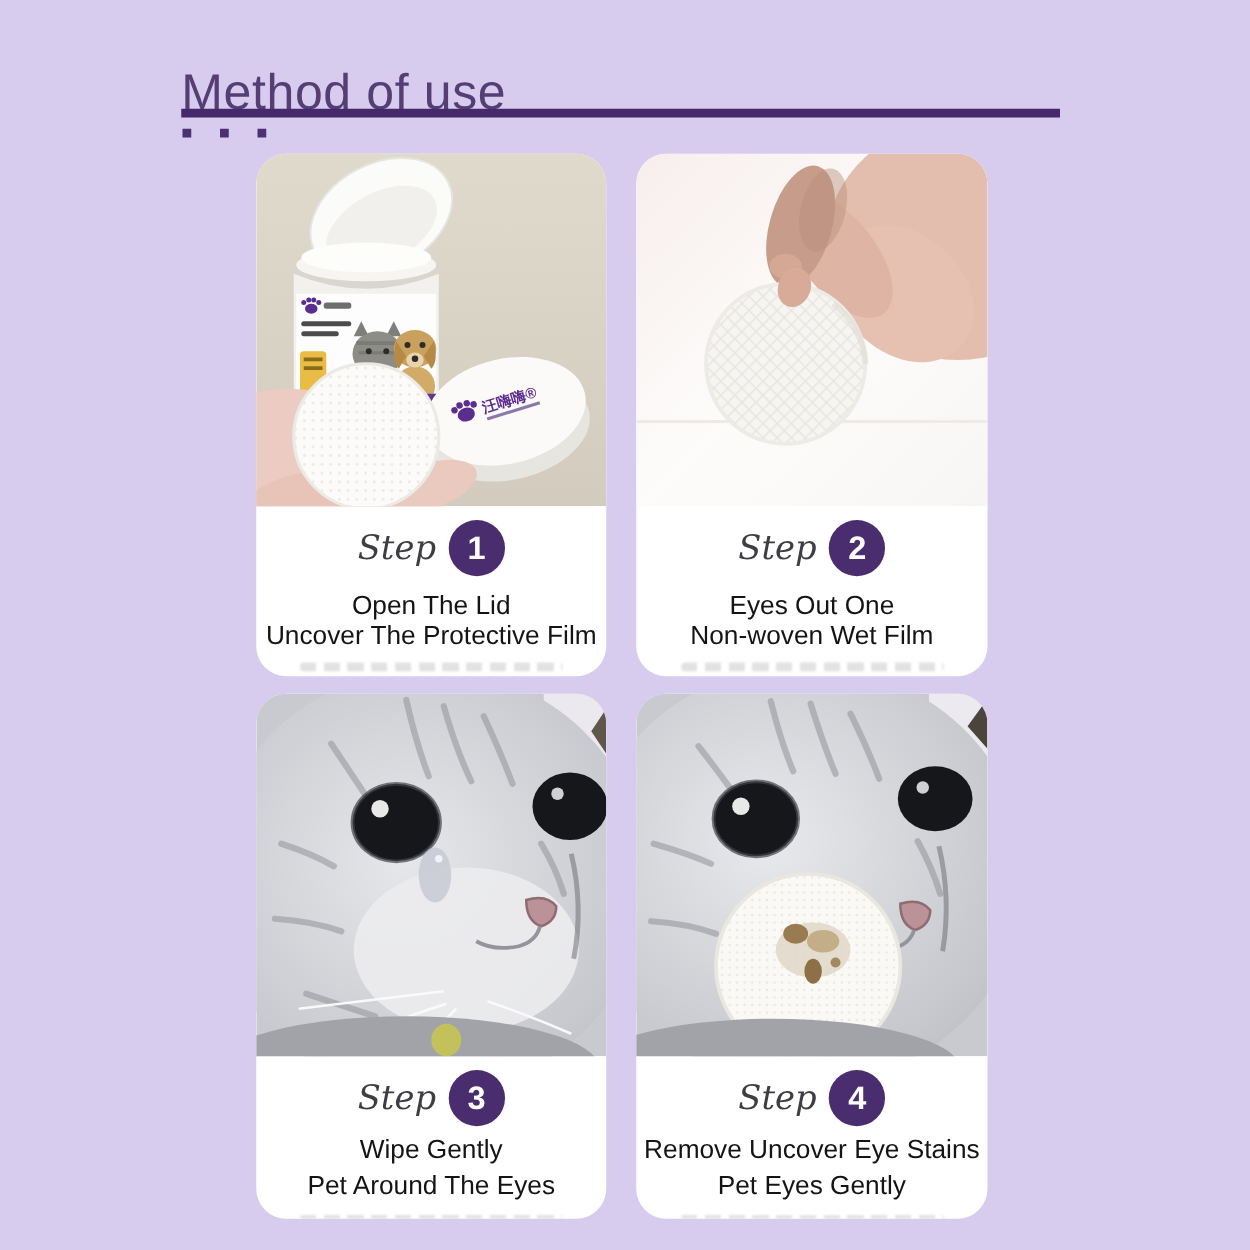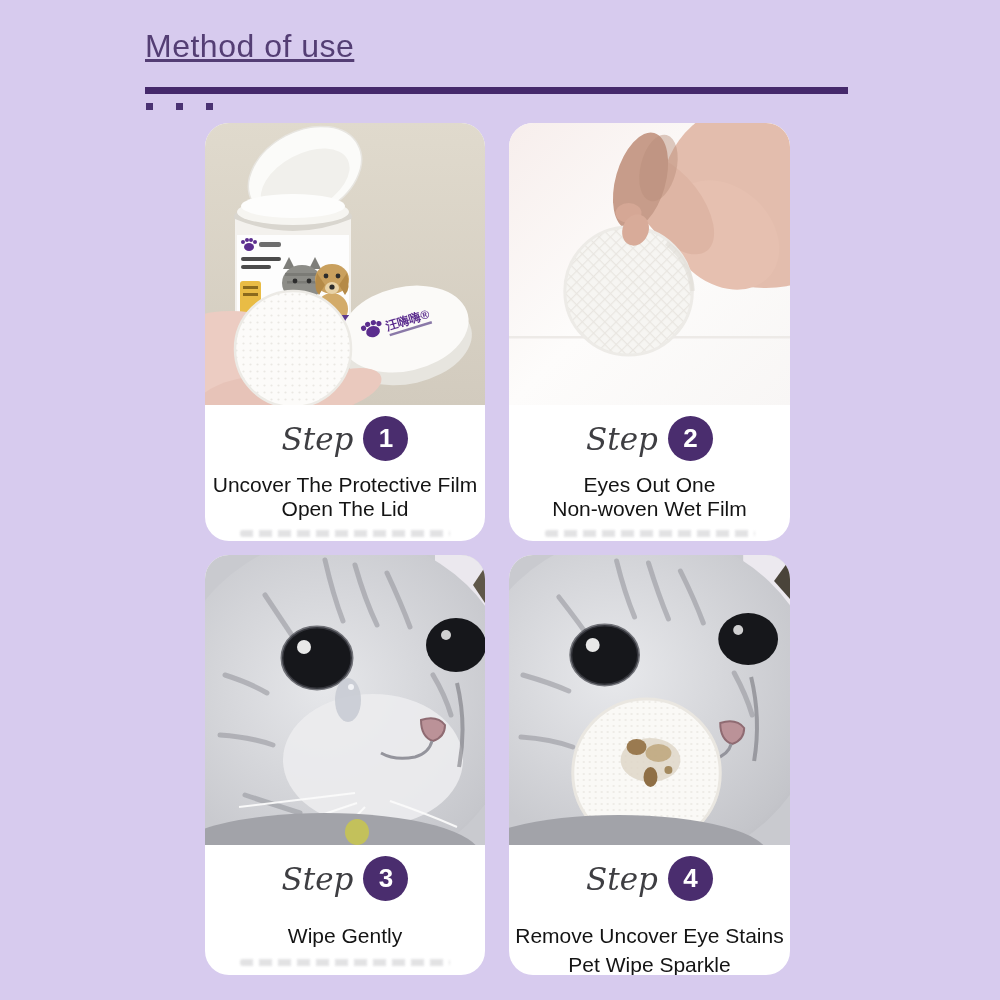--- a/index.html
+++ b/index.html
@@ -2,22 +2,22 @@
 <html><head>
 <meta charset="utf-8">
 <style>
   html,body{margin:0;padding:0;}
   body{
     width:1000px;height:1000px;position:relative;overflow:hidden;
     background:#d7cbee;
     font-family:"Liberation Sans",sans-serif;
   }
   .page-title{
-    position:absolute;left:145px;top:28px;
-    font-size:32px;color:#543e74;letter-spacing:.5px;text-decoration:underline;
+    position:absolute;left:145px;top:52px;
+    font-size:40px;color:#543e74;letter-spacing:.5px;
   }
   .title-rule{
     position:absolute;left:145px;top:87px;width:703px;height:7px;
     background:#45296b;
   }
   .title-dots{position:absolute;left:146px;top:103px;display:flex;gap:23px;}
   .title-dots span{width:7px;height:7px;background:#4a3272;display:block;}
   .card{
     position:absolute;background:#ffffff;border-radius:24px;overflow:hidden;
     display:flex;flex-direction:column;align-items:center;
@@ -28,30 +28,30 @@
   .card.c4{left:509px;top:555px;width:281px;height:420px;}
   .photo{width:100%;display:block;flex:none;}
   .row1 .photo{height:282px;}
   .row2 .photo{height:290px;}
   .step-row{
     display:flex;align-items:center;justify-content:center;
     margin-top:11px;flex:none;
   }
   .step-word{
     font-family:"DejaVu Serif",serif;font-style:italic;
-    font-size:31px;color:#3e3e42;margin-right:10px;
+    font-size:27px;color:#3e3e42;margin-right:10px;
   }
   .step-badge{
     width:45px;height:45px;border-radius:50%;background:#4a2d6e;
     color:#ffffff;font-size:26px;font-weight:bold;
     display:flex;align-items:center;justify-content:center;
   }
   .desc{margin-top:12px;text-align:center;color:#141414;font-size:21px;}
   .row1 .desc{line-height:24px;}
-  .row2 .desc{line-height:29px;margin-top:20px;}
+  .row2 .desc{line-height:29px;margin-top:4px;}
   .watermark{
     margin-top:9px;width:210px;height:7px;border-radius:3px;opacity:.55;
     background:repeating-linear-gradient(90deg,rgba(140,140,145,.45) 0 13px,rgba(140,140,145,0) 13px 19px);
     filter:blur(1px);
   }
 </style>
 </head>
 <body>
 
 <div class="page-title">Method of use</div>
@@ -144,22 +144,22 @@
     <ellipse cx="138" cy="266" rx="40" ry="18" transform="rotate(-18 138 266)" fill="#eac9be"></ellipse>
     <circle cx="88" cy="226" r="58" fill="#fcfbf9"></circle>
     <circle cx="88" cy="226" r="58" fill="url(#p1tex)"></circle>
     <circle cx="88" cy="226" r="58" fill="none" stroke="#eceae5" stroke-width="2.5"></circle>
   </svg>
   <div class="step-row">
     <span class="step-word">Step</span>
     <span class="step-badge">1</span>
   </div>
   <div class="desc">
+    <div>Open The Lid</div>
     <div>Uncover The Protective Film</div>
-    <div>Open The Lid</div>
   </div>
   <div class="watermark"></div>
 </div>
 
 <div class="card c2 row1">
   <svg class="photo" viewBox="0 0 282 282" preserveAspectRatio="none">
     <defs>
       <linearGradient id="p2bg" x1="0" y1="0" x2="1" y2="1">
         <stop offset="0" stop-color="#f7eeec"></stop>
           <stop offset=".5" stop-color="#fdfcfb"></stop>
@@ -246,20 +246,21 @@
     <ellipse cx="120" cy="300" rx="155" ry="42" fill="#a2a3a9"></ellipse>
     <ellipse cx="152" cy="277" rx="12" ry="13" fill="#c6c452" opacity=".9"></ellipse>
     <path d="M268 30 L280 12 L280 48 Z" fill="#5f5749"></path>
   </svg>
   <div class="step-row">
     <span class="step-word">Step</span>
     <span class="step-badge">3</span>
   </div>
   <div class="desc">
     <div>Wipe Gently</div>
+    <div>Pet Around The Eyes</div>
   </div>
   <div class="watermark"></div>
 </div>
 
 <div class="card c4 row2">
   <svg class="photo" viewBox="0 0 282 290" preserveAspectRatio="none">
     <defs>
       <radialGradient id="p4fur" cx=".42" cy=".42" r=".85">
         <stop offset="0" stop-color="#e8e9ec"></stop>
           <stop offset=".7" stop-color="#c4c5ca"></stop>
@@ -302,16 +303,16 @@
     <circle cx="160" cy="215" r="4" fill="#a3895e"></circle>
     <path d="M266 26 L282 4 L282 44 Z" fill="#4a443a"></path>
     <ellipse cx="110" cy="300" rx="150" ry="40" fill="#a2a3a9"></ellipse>
   </svg>
   <div class="step-row">
     <span class="step-word">Step</span>
     <span class="step-badge">4</span>
   </div>
   <div class="desc">
     <div>Remove Uncover Eye Stains</div>
-    <div>Pet Wipe Sparkle</div>
+    <div>Pet Eyes Gently</div>
   </div>
   <div class="watermark"></div>
 </div>
 
 </body></html>

